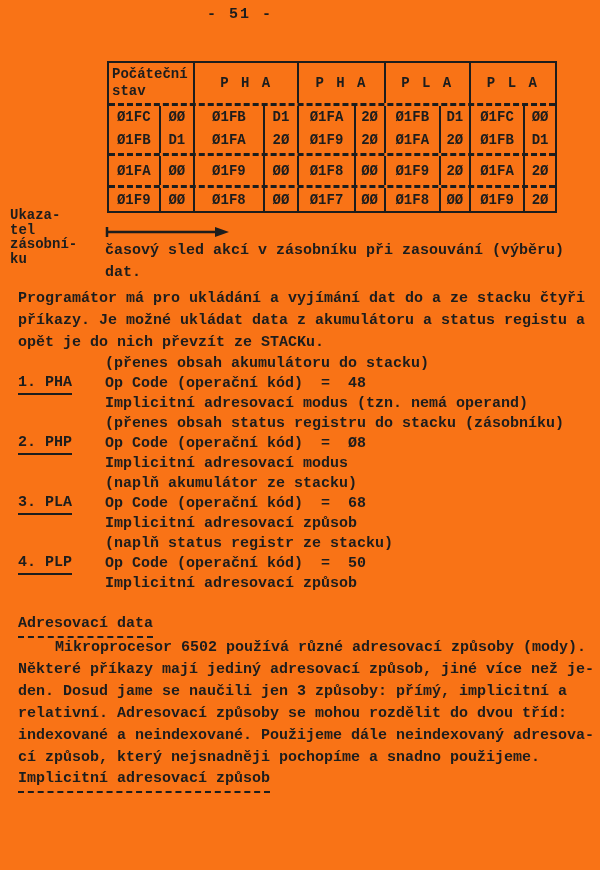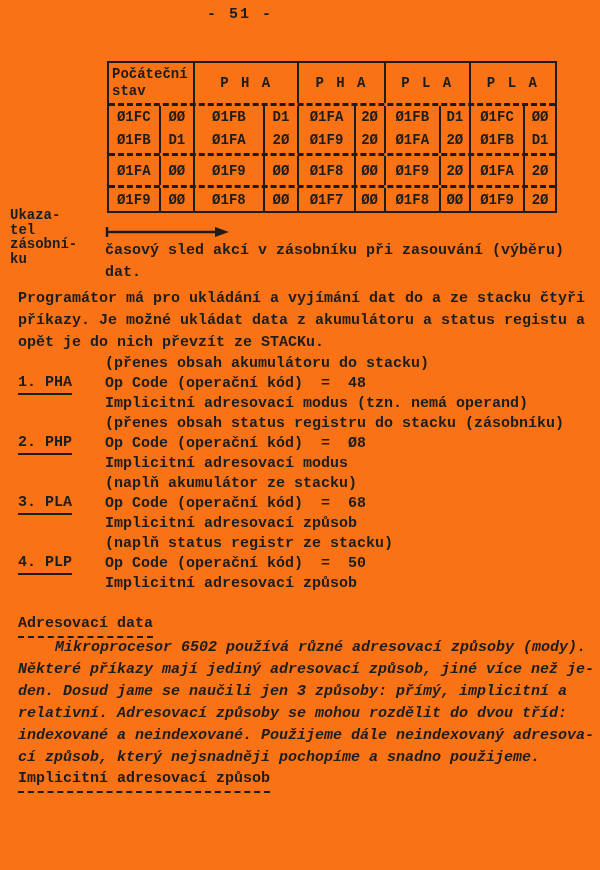--- a/index.html
+++ b/index.html
@@ -75,21 +75,21 @@
     display:inline-block; border-bottom:2px solid #1d1d1d; padding-bottom:0px;
   }
   .cmd .lines { flex:1; }
   .cmd .lines .ln { white-space:pre; }
 
   .heading { font-size:15px; line-height:22px; }
   .heading span {
     display:inline-block; border-bottom:2.5px dashed #1d1d1d; padding-bottom:1px;
   }
   .h1 { position:absolute; left:18px; top:613px; }
-  .b2 { top:637px;font-style:italic; }
+  .b2 { top:637px; }
   .h2 { position:absolute; left:18px; top:768px; }
   .b3 { top:792px; }
 </style>
 </head>
 <body>
 
 <div class="page">
 
   <div class="pagenum">- 51 -</div>
 

